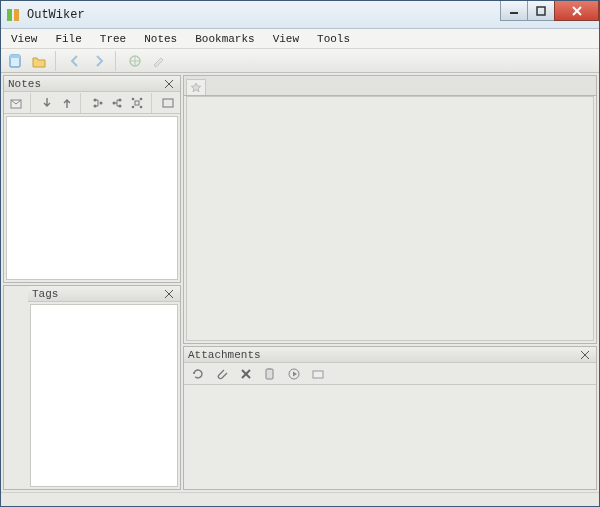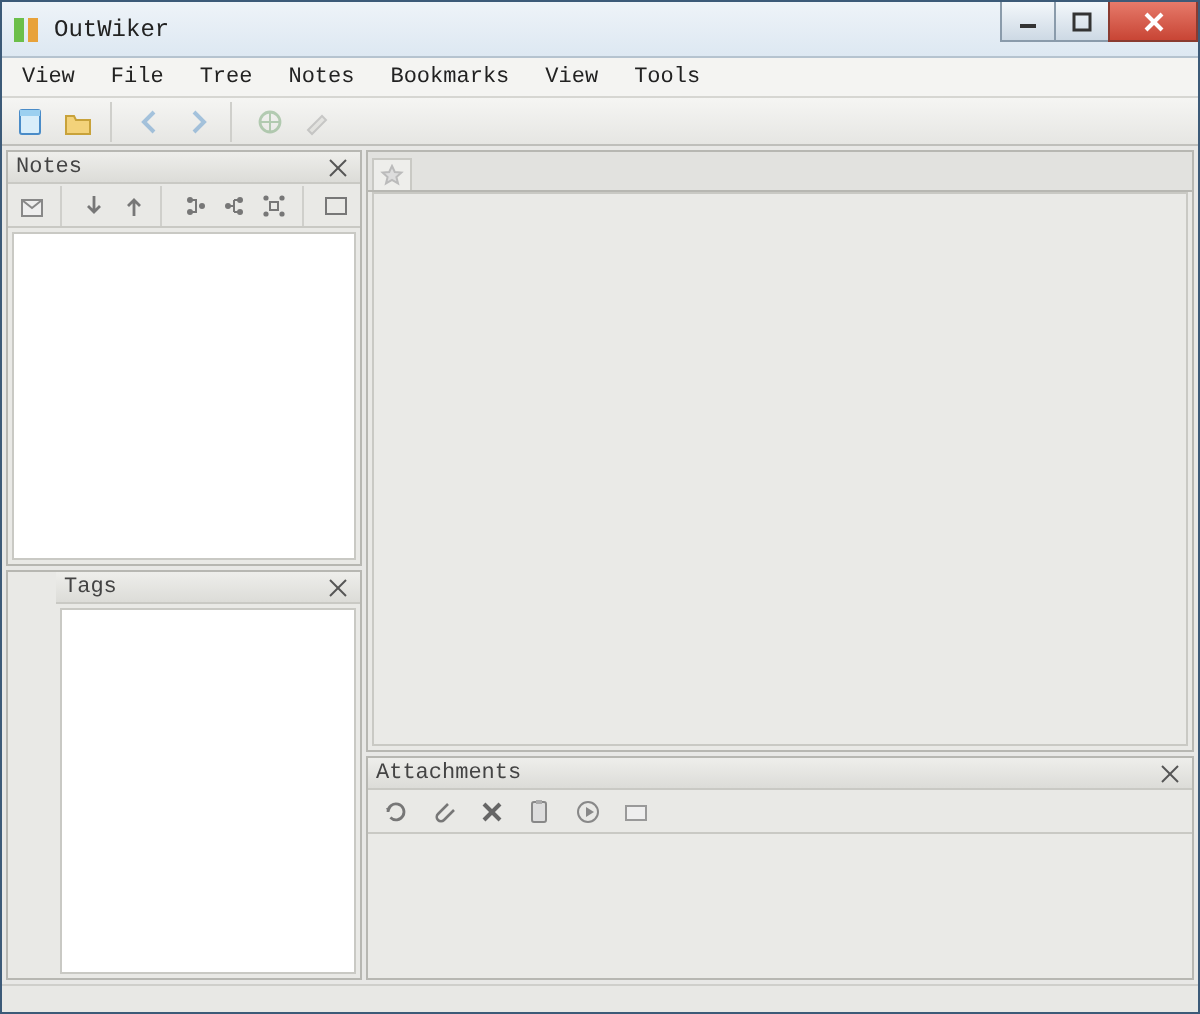--- a/index.html
+++ b/index.html
@@ -29,21 +29,21 @@
   .panel { display:flex; flex-direction:column; border:1px solid #b7b7b2; background:#e9e9e6;}
   .panel-header { height:16px; background: linear-gradient(#eeeeeb,#dcdcd8); display:flex; align-items:center; padding:0 4px; font-size:11px; color:#444; border-bottom:1px solid #c9c9c4;}
   .panel-header .spacer { flex:1; }
   .panel-close { width:14px; height:14px; display:flex; align-items:center; justify-content:center; cursor:default;}
   .panel-toolbar { height:22px; display:flex; align-items:center; padding:0 4px; gap:4px; border-bottom:1px solid #c9c9c4;}
   .panel-body { flex:1; background:#fff; margin:2px; border:1px solid #c9c9c4; }
   #notes-panel { height: 208px; }
   #notes-panel .panel-body { height: 160px; }
   #tags-panel { flex:1;padding-left:24px; }
   #editor-panel { flex:1; min-height:0;}
-  #attach-panel { height:112px; }
+  #attach-panel { height:144px; }
   .tab-strip { height:20px; display:flex; align-items:flex-end; background:#e2e2df; border-bottom:1px solid #b7b7b2; padding-left:2px;}
   .tab { width:20px; height:16px; background:#eeeeeb; border:1px solid #c9c9c4; border-bottom:none; display:flex; align-items:center; justify-content:center;}
   .editor-area { flex:1; background:#eaeae7; border:1px solid #c9c9c4; margin:0 2px 2px 2px;}
   .statusbar { height:14px; background:#e8e8e5; border-top:1px solid #cfcfcb;}
   svg { pointer-events:none; }
 </style>
 </head>
 <body>
 
 <div class="window">

